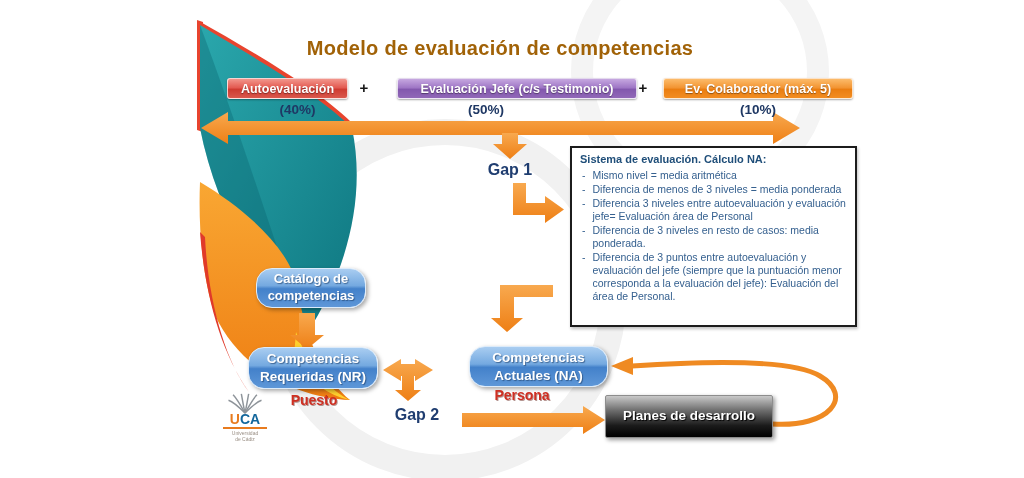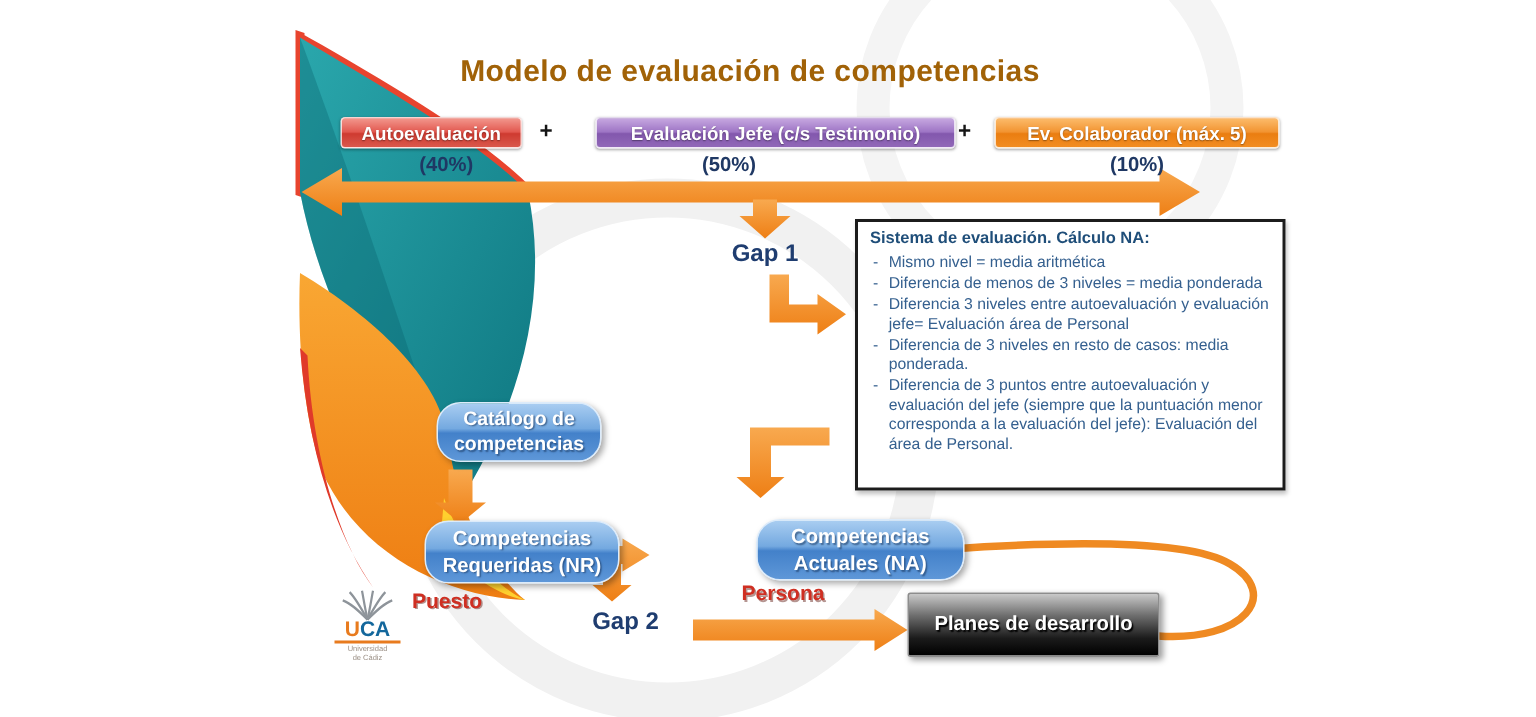--- a/index.html
+++ b/index.html
@@ -30,21 +30,20 @@
   .pill-orange{background:linear-gradient(180deg,#fcbb6a 0%,#f29330 48%,#ea7d10 53%,#f28d22 100%);}
   .pct{top:102px;text-align:center;font-size:13.5px;font-weight:bold;color:#1f3864;}
   .gap{font-size:16px;font-weight:bold;color:#1f3d70;text-align:center;}
   .glossbox{
     border-radius:16px;border:1px solid #dcebfa;box-sizing:border-box;
     background:linear-gradient(180deg,#a9cdf1 0%,#74a9e0 44%,#4381ca 52%,#5e97d8 100%);
     color:#fff;font-weight:bold;text-align:center;line-height:1.3;
     display:flex;flex-direction:column;align-items:center;justify-content:center;
     text-shadow:1px 1px 1px rgba(25,55,95,.6);
     box-shadow:2px 2px 4px rgba(0,0,0,.35);
-    margin-left:35px;
   }
   .red-label{
     font-size:14px;font-weight:bold;color:#cf2f22;text-align:center;
     text-shadow:1px 1px 0 rgba(90,20,12,.45);
   }
   .sistema{
     left:570px;top:146px;width:287px;height:181px;box-sizing:border-box;
     background:#fff;border:2px solid #1c1c1c;padding:5px 6px 4px 8px;
     box-shadow:1px 2px 3px rgba(0,0,0,.25);
   }
@@ -163,21 +162,21 @@
   </div>
   <div class="abs glossbox" style="left:248px;top:347px;width:130px;height:42px;font-size:13.5px;">
     <span>Competencias</span>
     <span>Requeridas (NR)</span>
   </div>
   <div class="abs glossbox" style="left:469px;top:346px;width:139px;height:41px;font-size:13.5px;">
     <span>Competencias</span>
     <span>Actuales (NA)</span>
   </div>
 
-  <div class="abs red-label" style="left:248px;top:392px;width:100px;text-align:center;">Puesto</div>
+  <div class="abs red-label" style="left:264px;top:392px;width:100px;text-align:center;">Puesto</div>
   <div class="abs red-label" style="left:467px;top:387px;width:110px;">Persona</div>
 
   <div class="abs planes">
     <span>Planes de desarrollo</span>
   </div>
 
   <div class="abs logo">
     <svg width="40" height="22" viewBox="0 0 40 24" style="margin:0 auto;">
       <g stroke="#8e949a" fill="none" stroke-width="1.6">
         <path d="M20 23 C14 17 8 11 2 9"></path>

